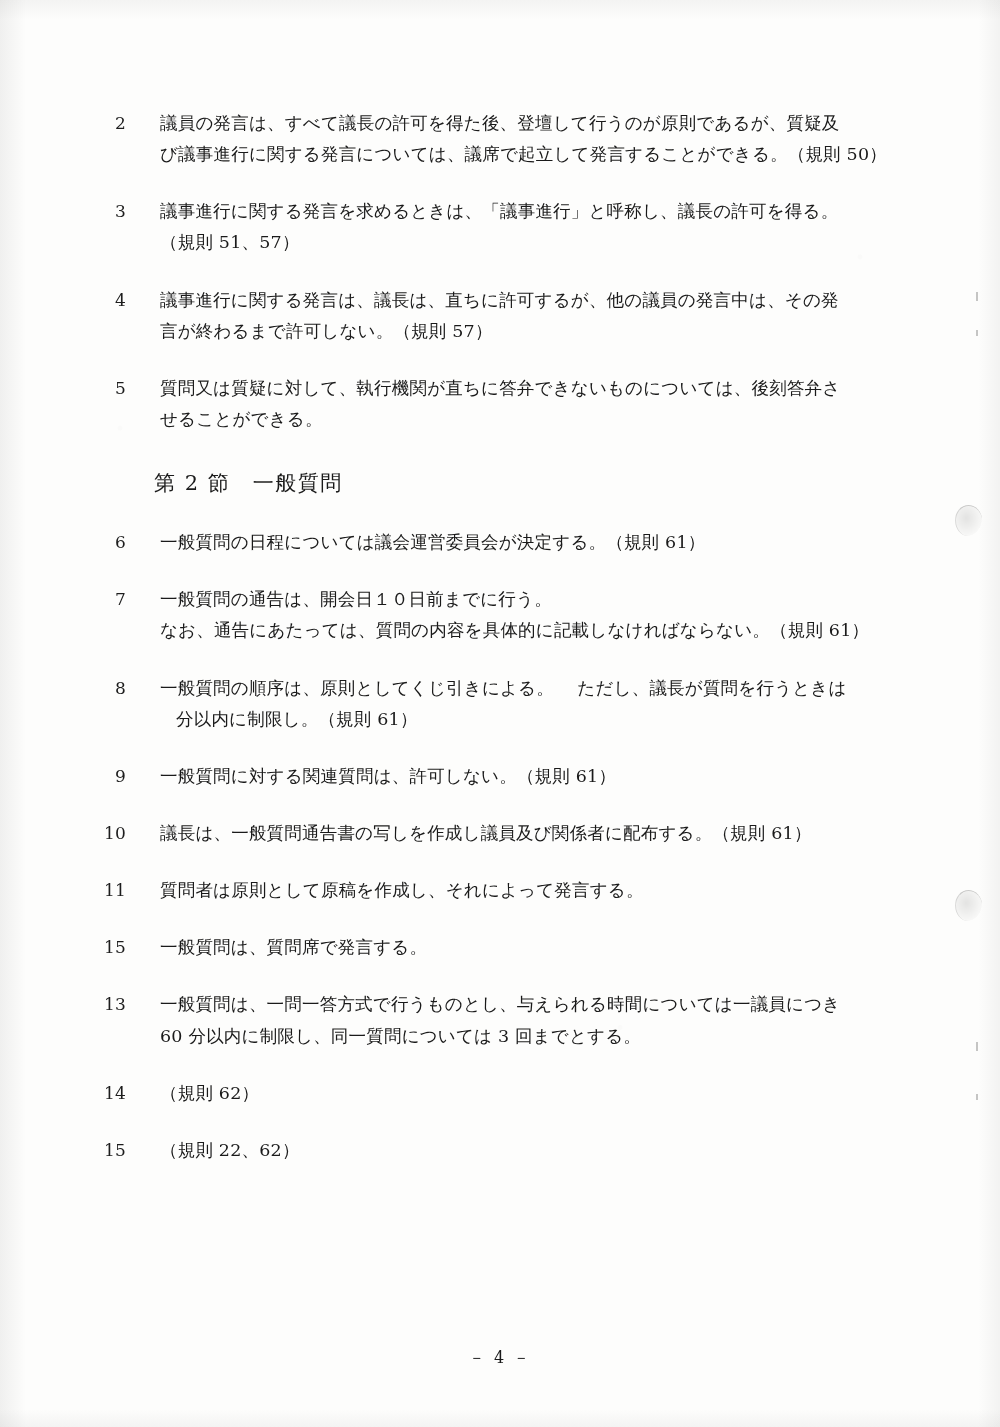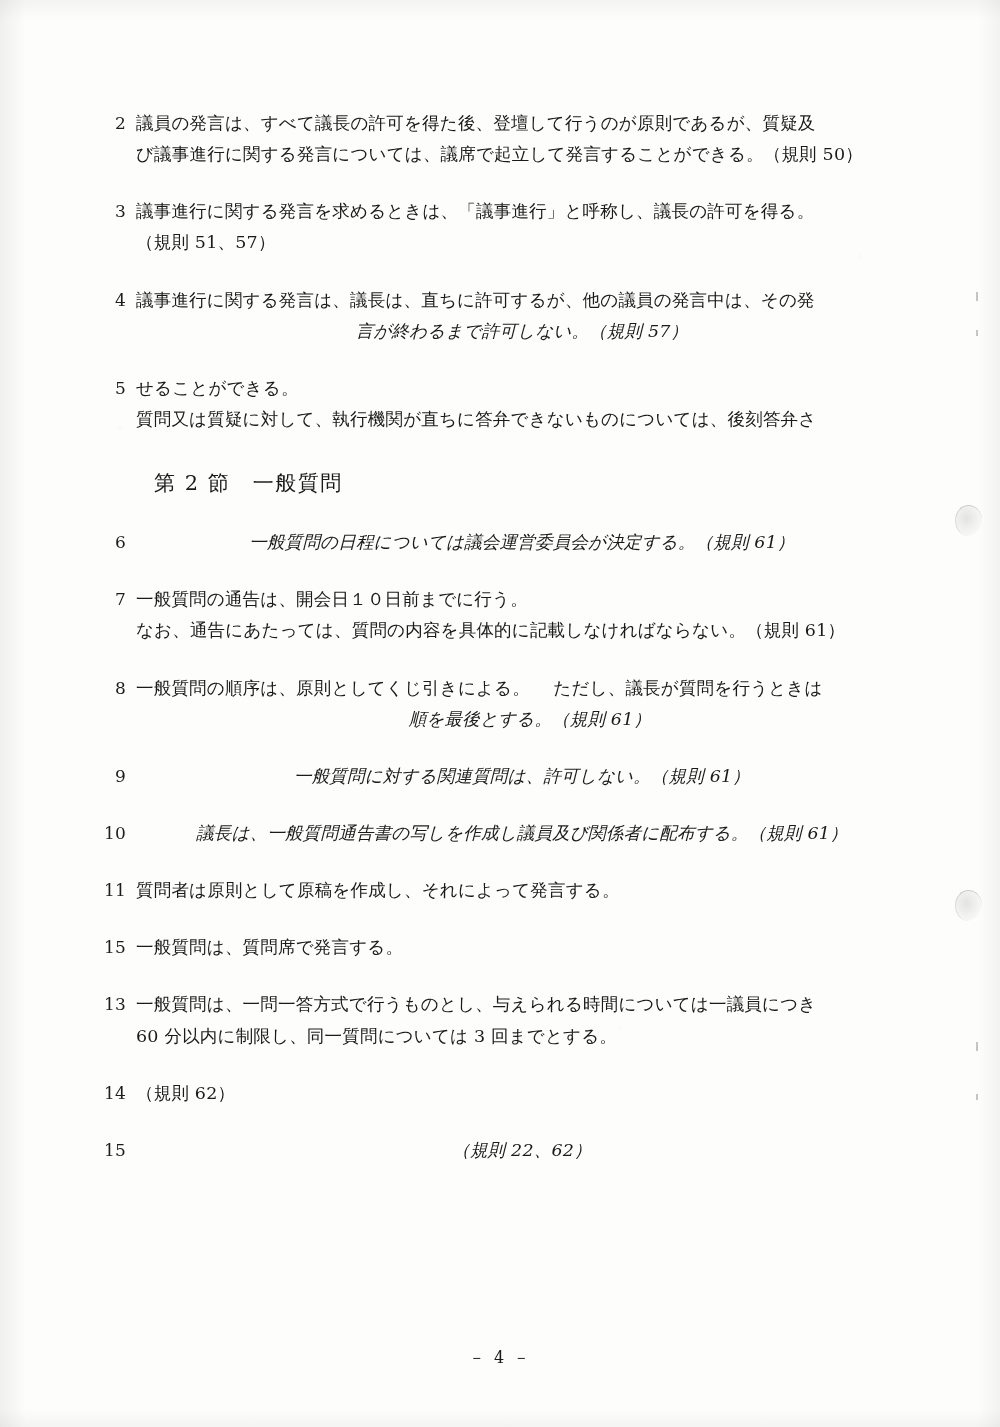--- a/index.html
+++ b/index.html
@@ -55,29 +55,29 @@
   .num {
     width: 34px;
     flex: 0 0 34px;
     text-align: right;
     padding-right: 10px;
     font-size: 17px;
     color: #1d1d1d;
   }
   .body-text {
     flex: 1 1 auto;
+    margin-left: 24px;
   }
   .line {
     display: block;
     white-space: pre-wrap;
   }
   .line.justify-ref {
     display: flex;
-    justify-content: center;
-    font-style: italic;
+    justify-content: flex-start;
   }
   .ref-right {
     display: block;
     text-align: left;
   }
   .ref-inline {
     white-space: nowrap;
   }
 
   .section-head {
@@ -167,22 +167,22 @@
         <span class="line justify-ref">
           <span>言が終わるまで許可しない。</span>
           <span class="ref-inline">（規則 57）</span>
         </span>
       </div>
     </div>
 
     <div class="para">
       <div class="num">5</div>
       <div class="body-text">
+        <span class="line">質問又は質疑に対して、執行機関が直ちに答弁できないものについては、後刻答弁さ</span>
         <span class="line">せることができる。</span>
-        <span class="line">質問又は質疑に対して、執行機関が直ちに答弁できないものについては、後刻答弁さ</span>
       </div>
     </div>
 
     <div class="section-head">第 2 節　一般質問</div>
 
     <div class="para">
       <div class="num">6</div>
       <div class="body-text">
         <span class="line justify-ref">
           <span>一般質問の日程については議会運営委員会が決定する。</span>
@@ -197,21 +197,21 @@
         <span class="line">一般質問の通告は、開会日１０日前までに行う。</span>
         <span class="line">なお、通告にあたっては、質問の内容を具体的に記載しなければならない。（規則 61）</span>
       </div>
     </div>
 
     <div class="para">
       <div class="num">8</div>
       <div class="body-text">
         <span class="line">一般質問の順序は、原則としてくじ引きによる。　 ただし、議長が質問を行うときは</span>
         <span class="line justify-ref">
-          <span class="indent">順を最後とする。</span>
+          <span class="indent">分以内に制限し。</span>
           <span class="ref-inline">（規則 61）</span>
         </span>
       </div>
     </div>
 
     <div class="para">
       <div class="num">9</div>
       <div class="body-text">
         <span class="line justify-ref">
           <span>一般質問に対する関連質問は、許可しない。</span>

